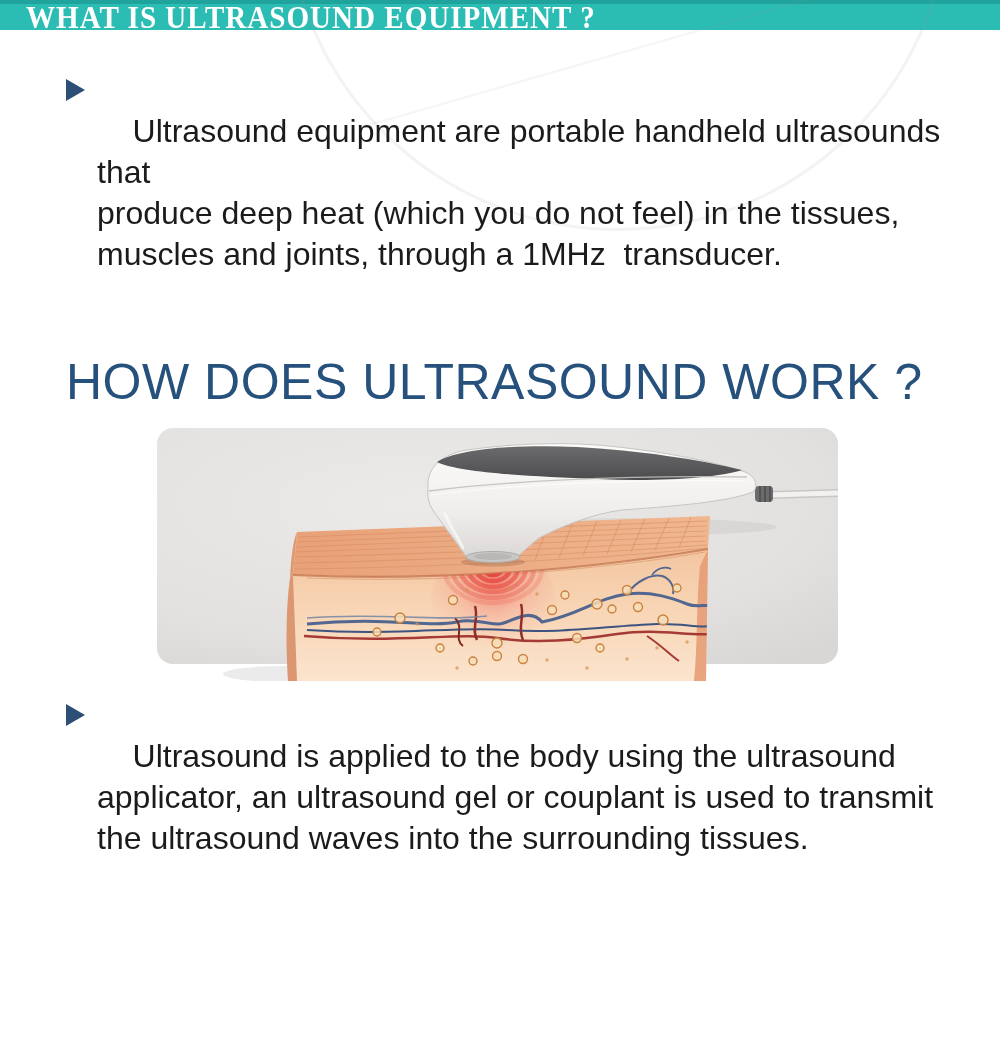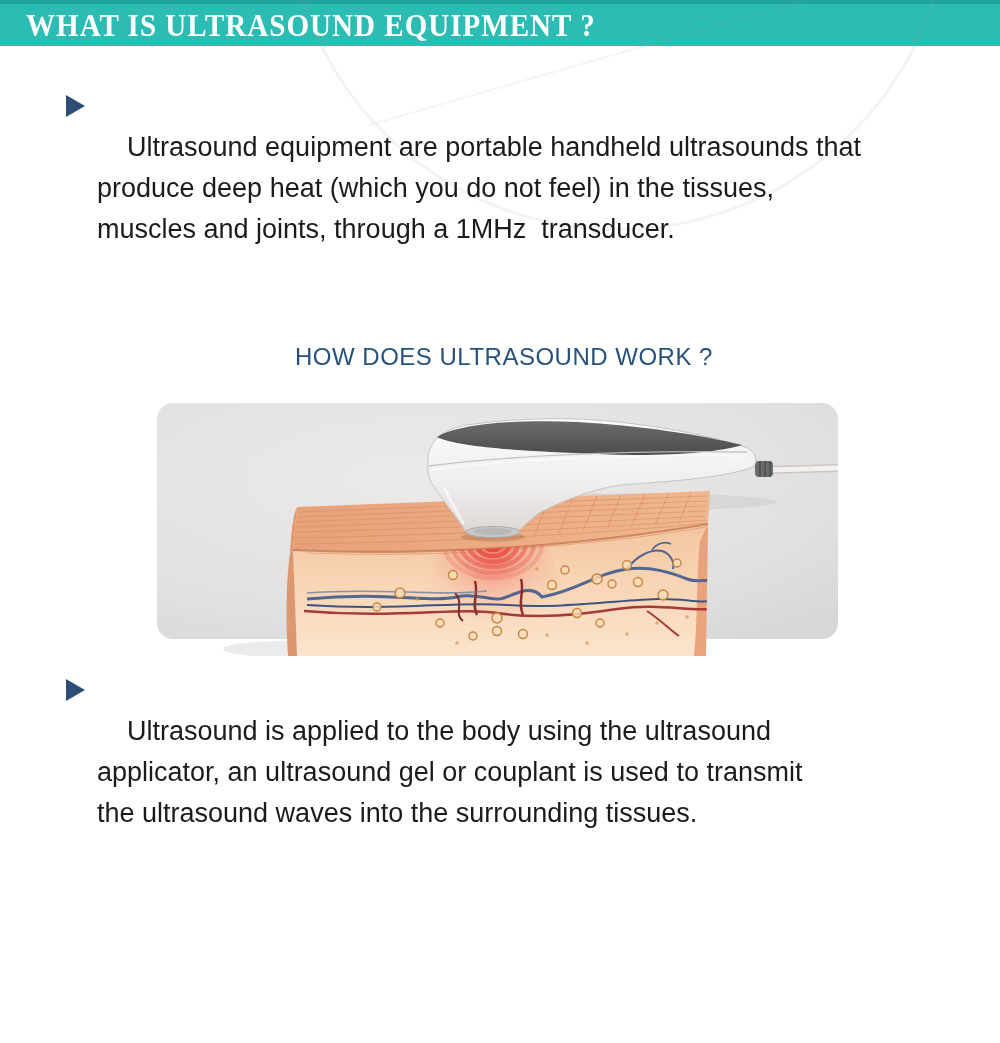--- a/index.html
+++ b/index.html
@@ -13,48 +13,48 @@
     position:absolute;left:285px;top:-435px;width:660px;height:660px;
     border-radius:50%;border:3px solid rgba(160,160,160,0.12);
     pointer-events:none;
   }
   .wm-line{
     position:absolute;left:360px;top:52px;width:520px;height:2px;
     background:rgba(160,160,160,0.10);transform:rotate(-16deg);
     pointer-events:none;
   }
   .banner{
-    height:46px;background:#2bbcb4;border-top:4px solid #1fa39c;
+    height:30px;background:#2bbcb4;border-top:4px solid #1fa39c;
     box-sizing:border-box;display:flex;align-items:center;
     padding-left:26px;
   }
   .banner-title{
     font-family:"Liberation Serif","DejaVu Serif",serif;
     font-weight:700;font-size:30px;color:#ffffff;letter-spacing:1px;
     transform:scale(0.97,1.06);transform-origin:left center;
     white-space:pre;
   }
   .content{padding:0 58px 0 66px;position:relative;}
   .para{
     position:relative;padding-left:31px;
-    font-size:27px;line-height:41px;color:#1b1b1b;
+    font-size:32px;line-height:41px;color:#1b1b1b;
     white-space:pre-wrap;
   }
   .para .marker{
     position:absolute;left:0;top:9px;width:0;height:0;
     border-left:19px solid #2d4e75;
     border-top:11px solid transparent;
     border-bottom:11px solid transparent;
   }
   #p1{margin:40px 0 44px;}
   #p2{margin:0 0 42px;}
   #p3{margin:14px 0 44px;}
   .how-heading{
-    margin:0 0 24px;font-weight:400;font-size:24px;line-height:44px;
-    color:#27517d;letter-spacing:0.5px;white-space:pre;text-align:center;
+    margin:0 0 24px;font-weight:400;font-size:50px;line-height:44px;
+    color:#27517d;letter-spacing:0.5px;white-space:pre;
   }
   .figure-wrap{
     margin-left:91px;width:681px;height:253px;position:relative;
   }
 </style>
 </head>
 <body>
 
 <div class="wm-circle"></div>
 <div class="wm-line"></div>

